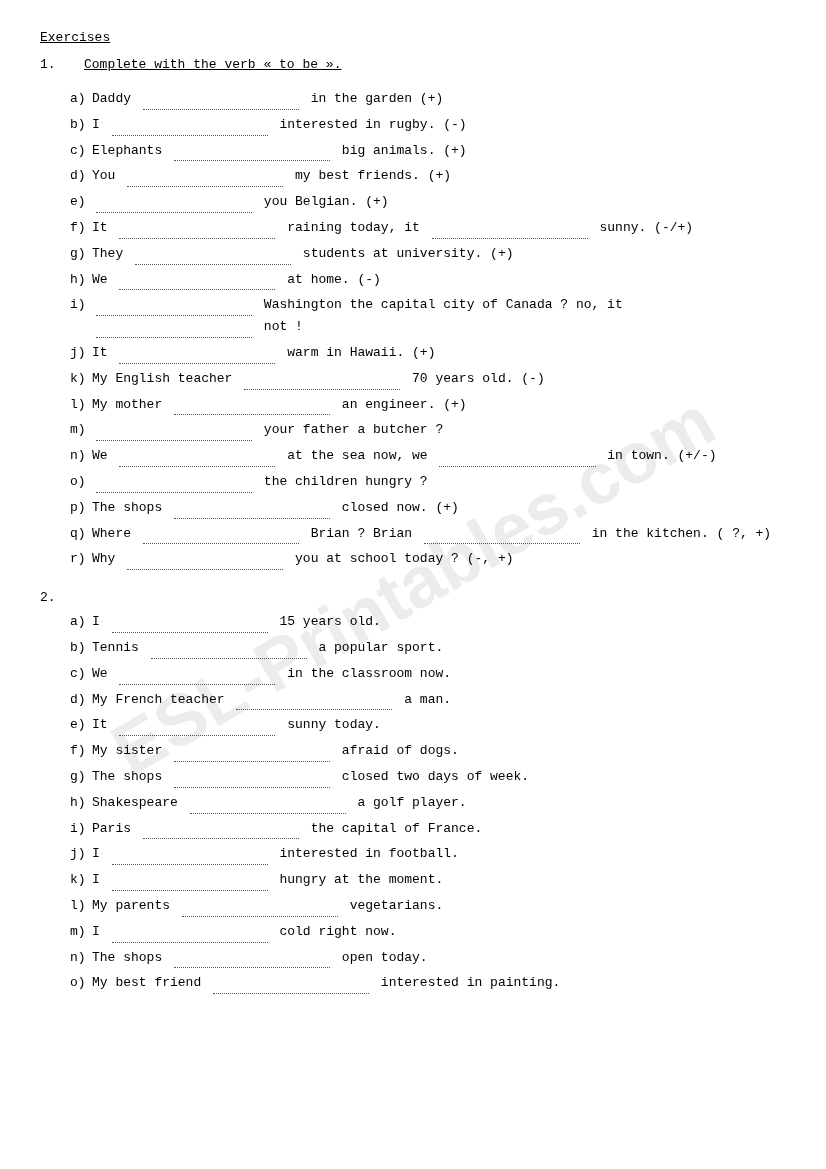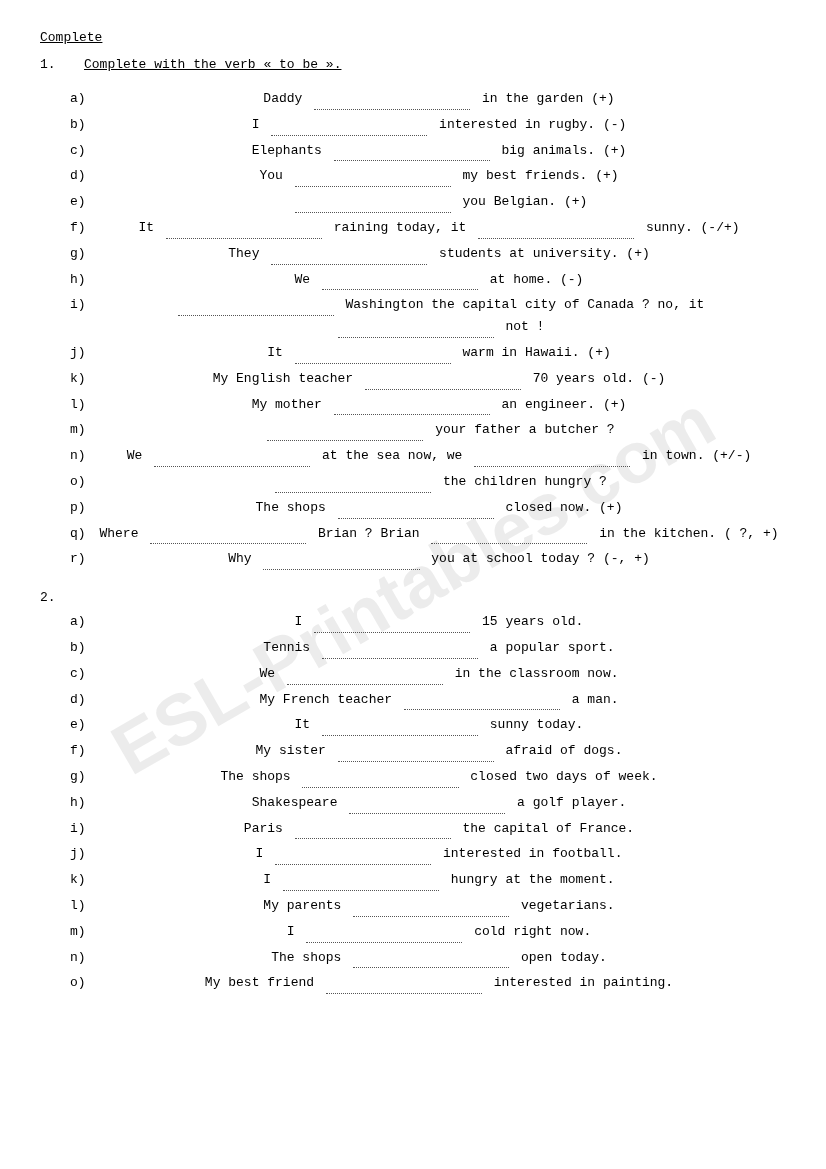--- a/index.html
+++ b/index.html
@@ -65,28 +65,27 @@
     }
     .dots {
       display: inline-block;
       min-width: 120px;
       border-bottom: 1px dotted #555;
       margin: 0 4px;
       vertical-align: bottom;
     }
     .sentence-text {
       flex: 1;
-      text-align: center;
     }
   </style>
 </head>
 <body>
 
 <div class="content">
-  <div class="title">Complete</div>
+  <div class="title">Exercises</div>
 
   <div class="section">
     <div style="display:flex; align-items:baseline; margin-bottom:6px;">
       <span style="min-width:20px;">1.</span>
       <span class="section-title">Complete with the verb « to be ».</span>
     </div>
     <ul class="sub-list">
 
     <li class="sub-item">
           <span class="sub-label">a)</span>

